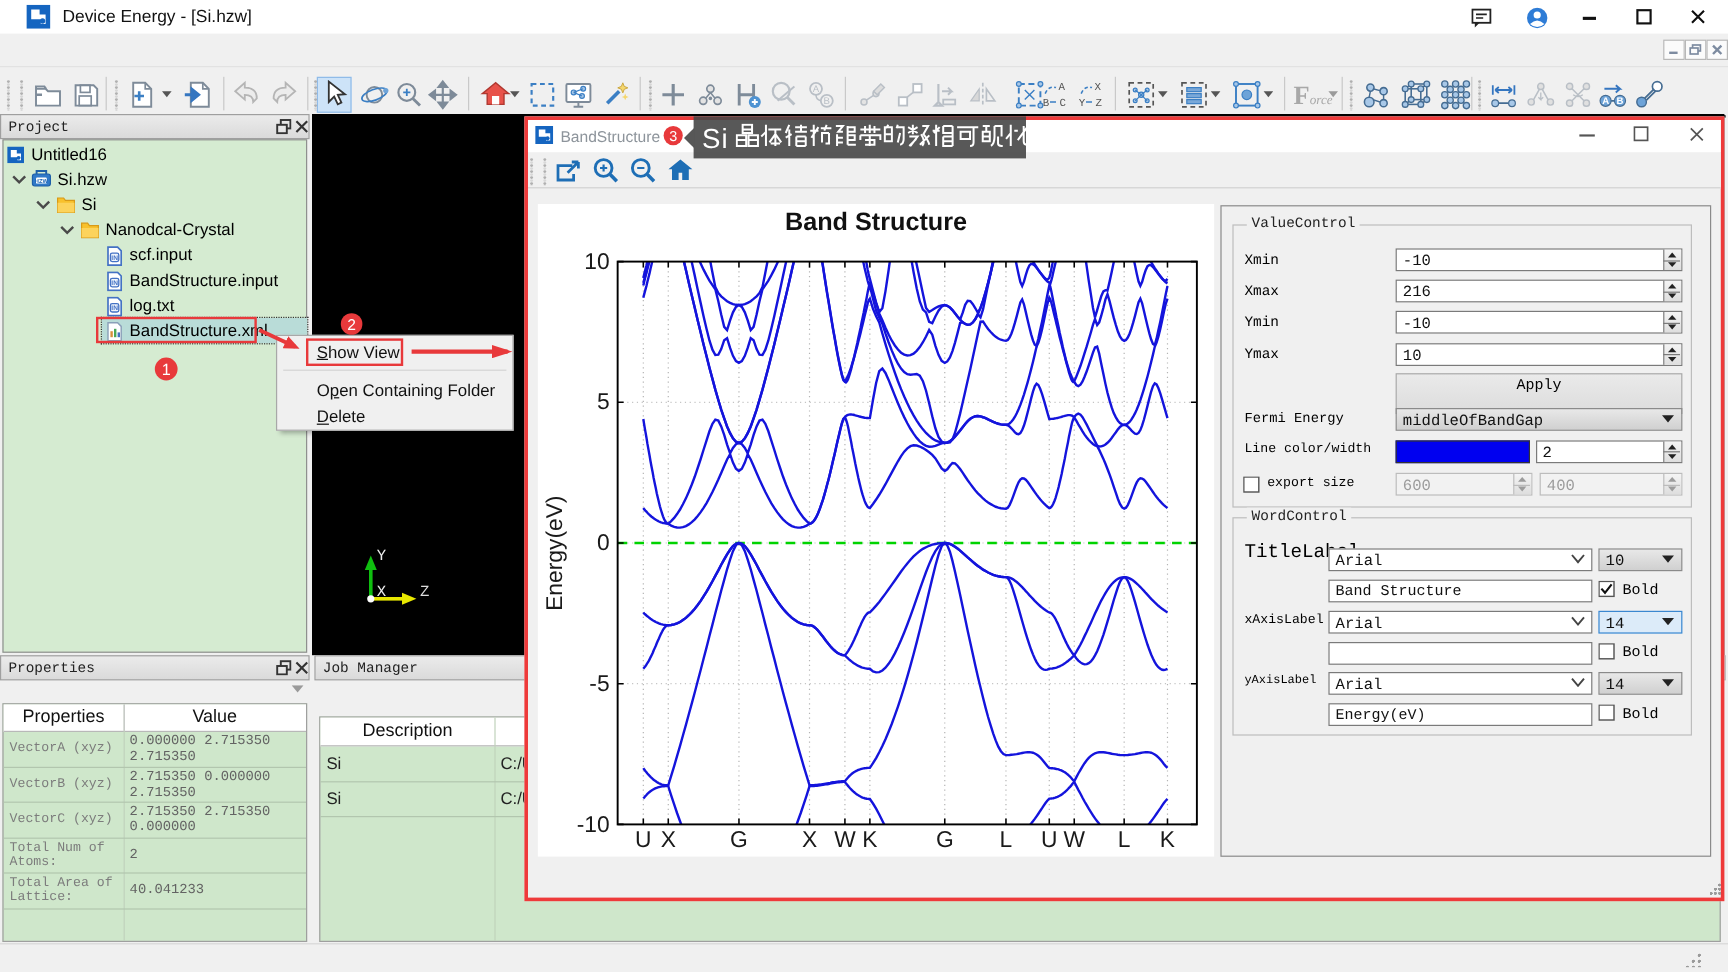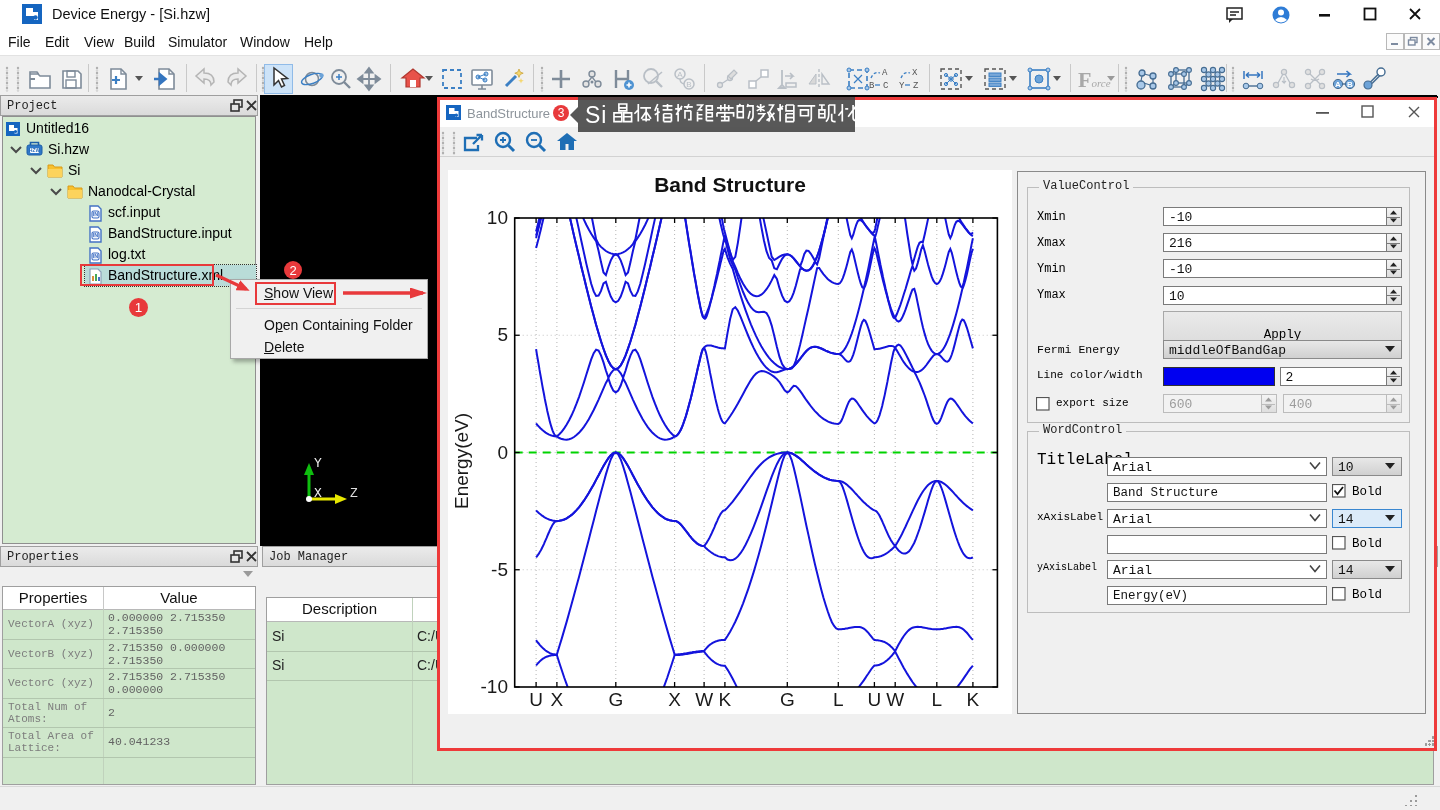--- a/index.html
+++ b/index.html
@@ -27,29 +27,20 @@
     </svg>
 <svg style="position:absolute;left:1317px;top:6px" width="16" height="16">
       <rect x="2" y="8" width="11" height="2.6" fill="#111"></rect>
     </svg>
 <svg style="position:absolute;left:1362px;top:6px" width="16" height="16">
       <rect x="2.5" y="2.5" width="11" height="11" fill="none" stroke="#111" stroke-width="1.8"></rect>
     </svg>
 <svg style="position:absolute;left:1407px;top:6px" width="16" height="16">
       <path d="M3 3 l10 10 M13 3 l-10 10" stroke="#111" stroke-width="1.8"></path>
     </svg>
-<div style="position:absolute;left:0;top:28px;width:1440px;height:27px;background:#fff;font-size:14px;color:#111">
- <span style="position:absolute;left:8px;top:6px">File</span>
-      <span style="position:absolute;left:45px;top:6px">Edit</span>
- <span style="position:absolute;left:84px;top:6px">View</span>
-      <span style="position:absolute;left:124px;top:6px">Build</span>
- <span style="position:absolute;left:168px;top:6px">Simulator</span>
-      <span style="position:absolute;left:240px;top:6px">Window</span>
- <span style="position:absolute;left:304px;top:6px">Help</span>
-</div>
 <div style="position:absolute;left:1386px;top:33px;width:16px;height:15px;background:#fbfbfb;border:1px solid #b8b8b8"></div>
 <div style="position:absolute;left:1404px;top:33px;width:16px;height:15px;background:#fbfbfb;border:1px solid #b8b8b8"></div>
 <div style="position:absolute;left:1422px;top:33px;width:16px;height:15px;background:#fbfbfb;border:1px solid #b8b8b8"></div>
 <svg style="position:absolute;left:1389px;top:36px" width="12" height="11">
       <rect x="2" y="7" width="7" height="2" fill="#7d8ba0"></rect>
     </svg>
 <svg style="position:absolute;left:1407px;top:36px" width="12" height="11">
       <rect x="3.5" y="1.5" width="6.5" height="5" fill="none" stroke="#7d8ba0" stroke-width="1.4"></rect>
       <rect x="1.5" y="4" width="6.5" height="5" fill="#fbfbfb" stroke="#7d8ba0" stroke-width="1.4"></rect>
     </svg>
@@ -657,21 +648,21 @@
     </svg>
 <div class="mono" style="position:absolute;left:1037px;top:288px;font-size:12px">Ymax</div>
     <div style="position:absolute;left:1163px;top:285.5px;width:239px;height:19px;background:#fff;border:1px solid #7a7a7a;box-sizing:border-box"></div>
 <div class="mono" style="position:absolute;left:1169px;top:288.5px;font-size:13px;color:#111">10</div>
     <div style="position:absolute;left:1386px;top:286.5px;width:15px;height:17px;border-left:1px solid #7a7a7a;box-sizing:border-box;background:linear-gradient(#f4f4f4,#dedede)"></div>
 <div style="position:absolute;left:1386px;top:295.0px;width:14px;height:1px;background:#7a7a7a"></div>
 <svg style="position:absolute;left:1387px;top:287.5px" width="13" height="15">
       <path d="M6.5 1.5 l3.5 4 h-7 z" fill="#222"></path>
       <path d="M6.5 13.5 l3.5 -4 h-7 z" fill="#222"></path>
     </svg>
-<div class="mono" style="position:absolute;left:1163px;top:311px;width:239px;height:34px;background:linear-gradient(#eaeaea,#dcdcdc);border:1px solid #a8a8a8;box-sizing:border-box;text-align:center;font-size:12.5px;padding-top:16px">Apply</div>
+<div class="mono" style="position:absolute;left:1163px;top:311px;width:239px;height:34px;background:linear-gradient(#eaeaea,#dcdcdc);border:1px solid #a8a8a8;box-sizing:border-box;text-align:center;font-size:12.5px;padding-top:2px">Apply</div>
 <div class="mono" style="position:absolute;left:1037px;top:343px;font-size:11.5px">Fermi Energy</div>
     <div style="position:absolute;left:1163px;top:340px;width:239px;height:19px;background:linear-gradient(#e8e8e8,#d0d0d0);border:1px solid #8a8a8a;box-sizing:border-box"></div>
 <div class="mono" style="position:absolute;left:1169px;top:343px;font-size:13px;color:#111">middleOfBandGap</div>
 <svg style="position:absolute;left:1384px;top:344px" width="12" height="10">
       <path d="M1 2 l5 6 l5 -6 z" fill="#222"></path>
     </svg>
 <div class="mono" style="position:absolute;left:1037px;top:369px;font-size:11px">Line color/width</div>
 <div style="position:absolute;left:1163px;top:366.5px;width:112px;height:19px;background:#0000f0;border:1px solid #333;box-sizing:border-box"></div>
 <div style="position:absolute;left:1279.5px;top:366.5px;width:122.5px;height:19px;background:#fff;border:1px solid #7a7a7a;box-sizing:border-box"></div>
 <div class="mono" style="position:absolute;left:1285.5px;top:369.5px;font-size:13px;color:#111">2</div>

